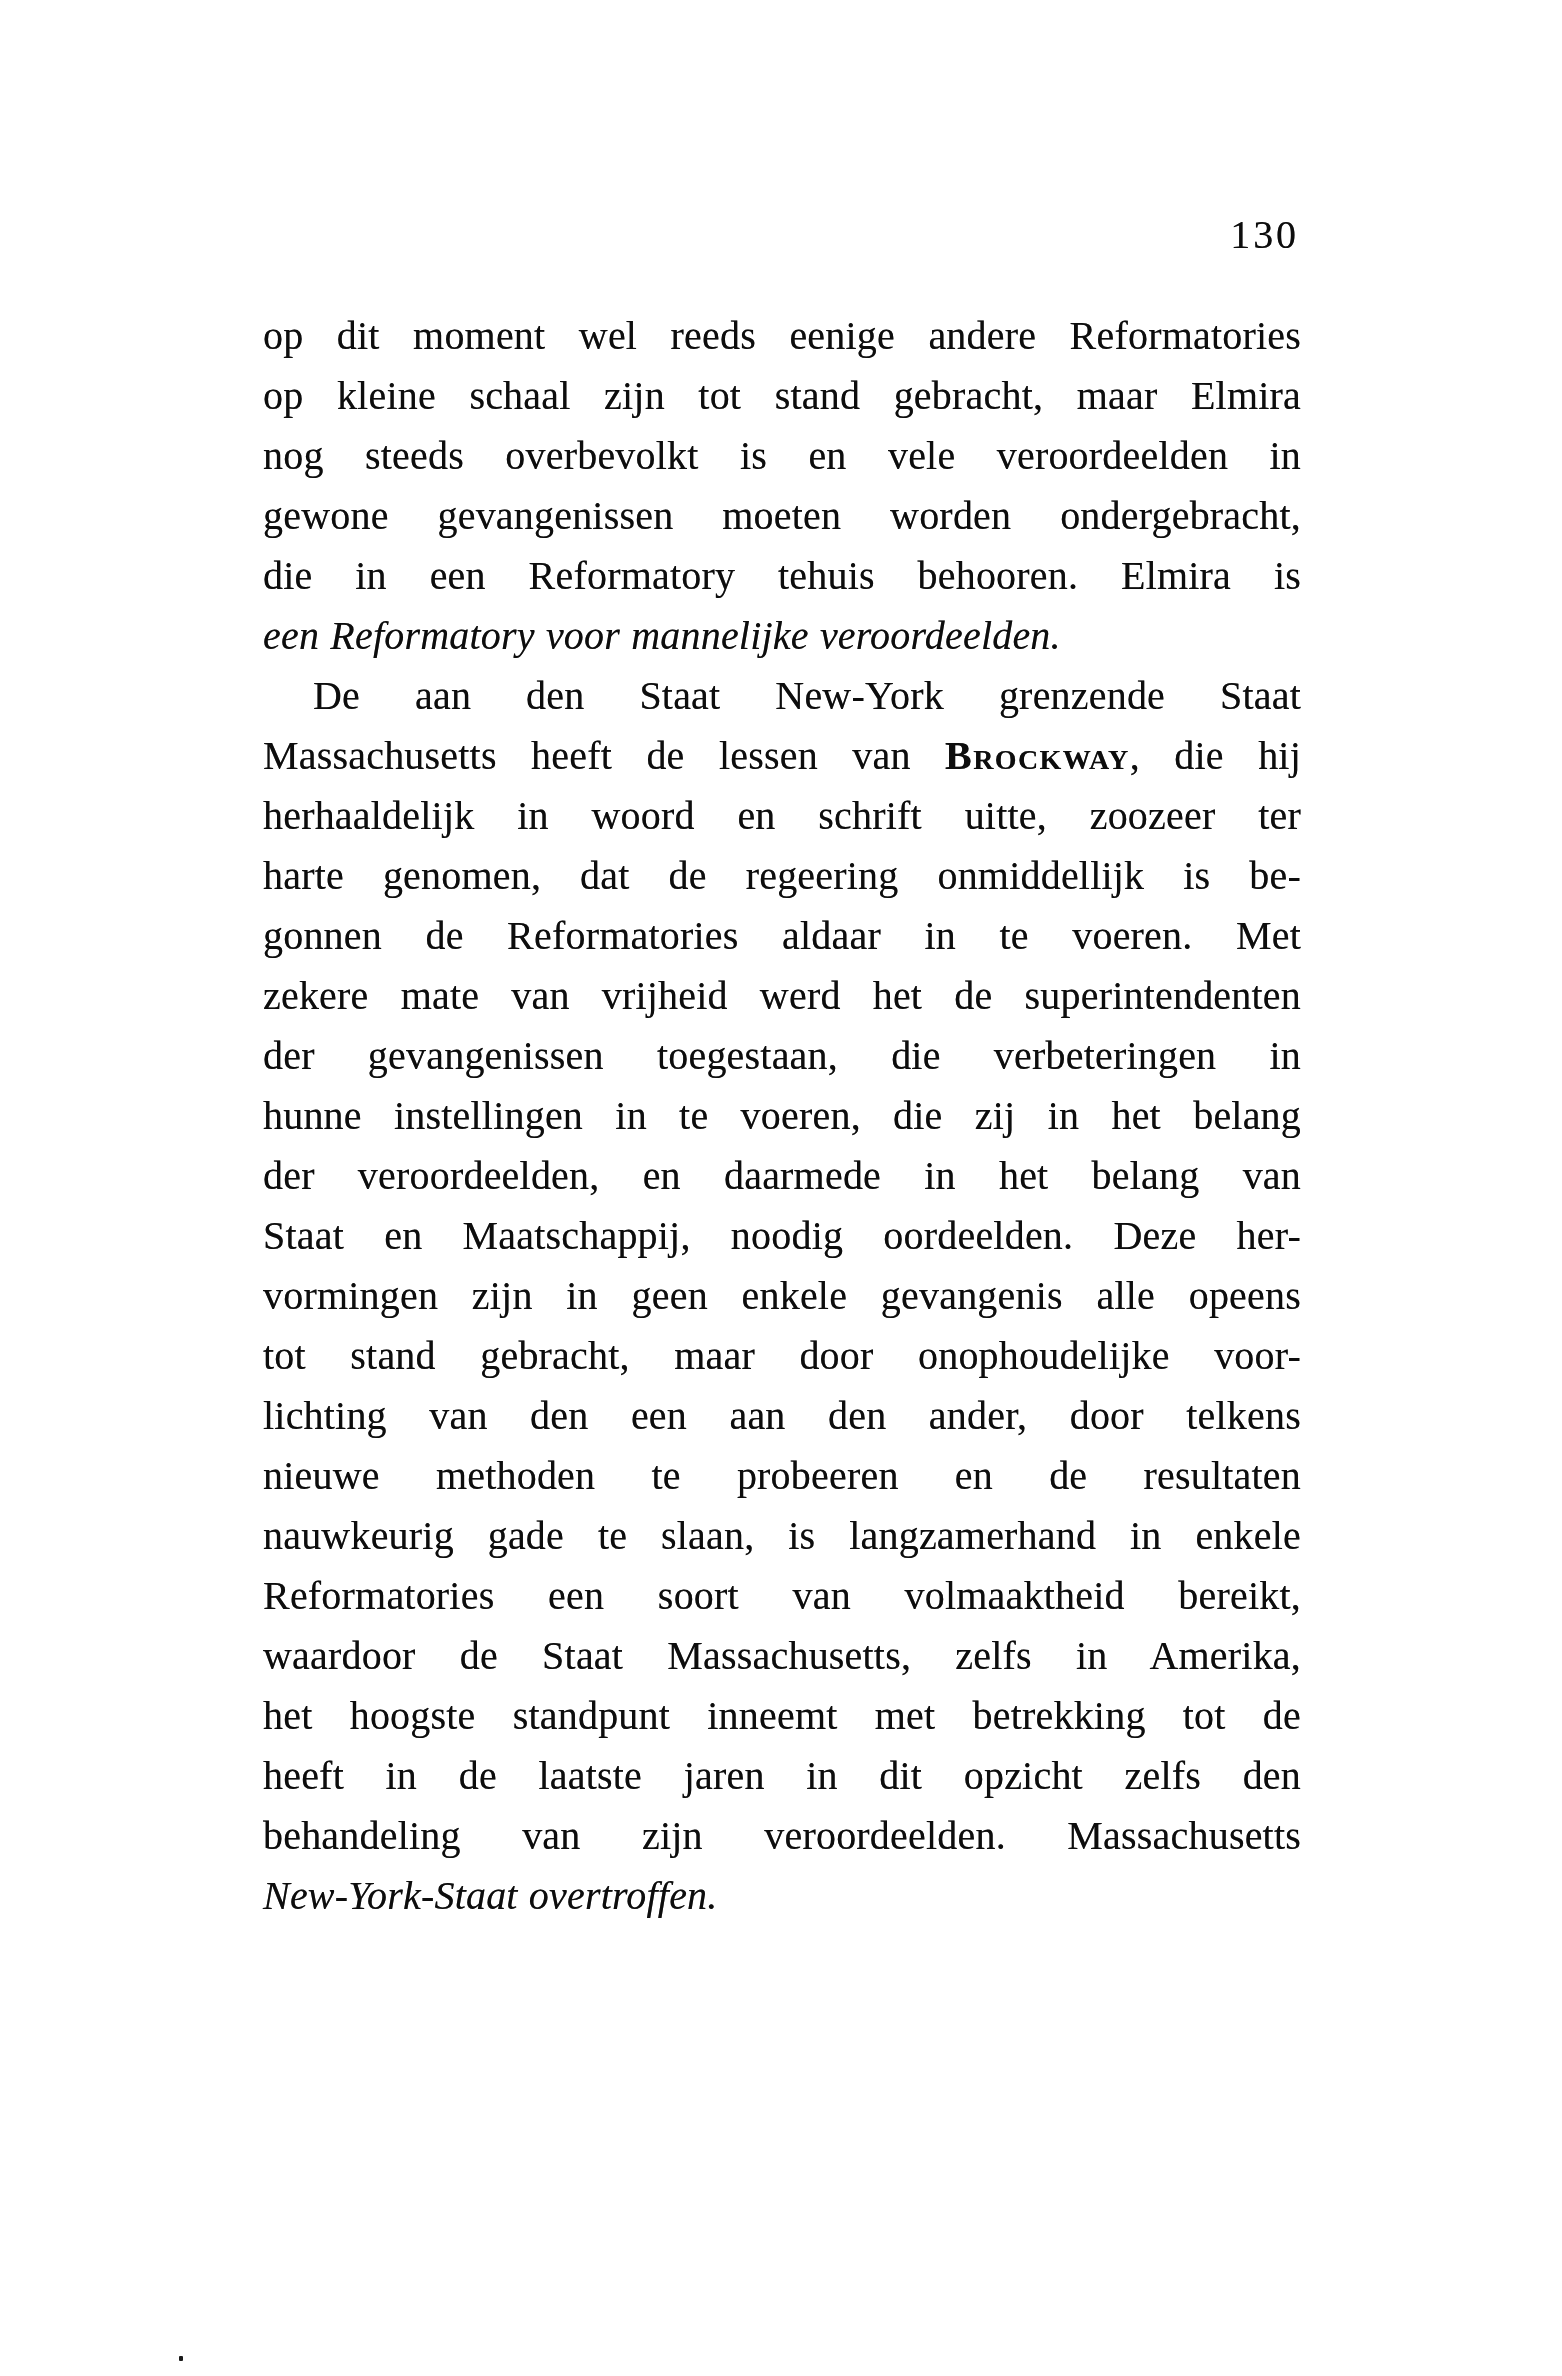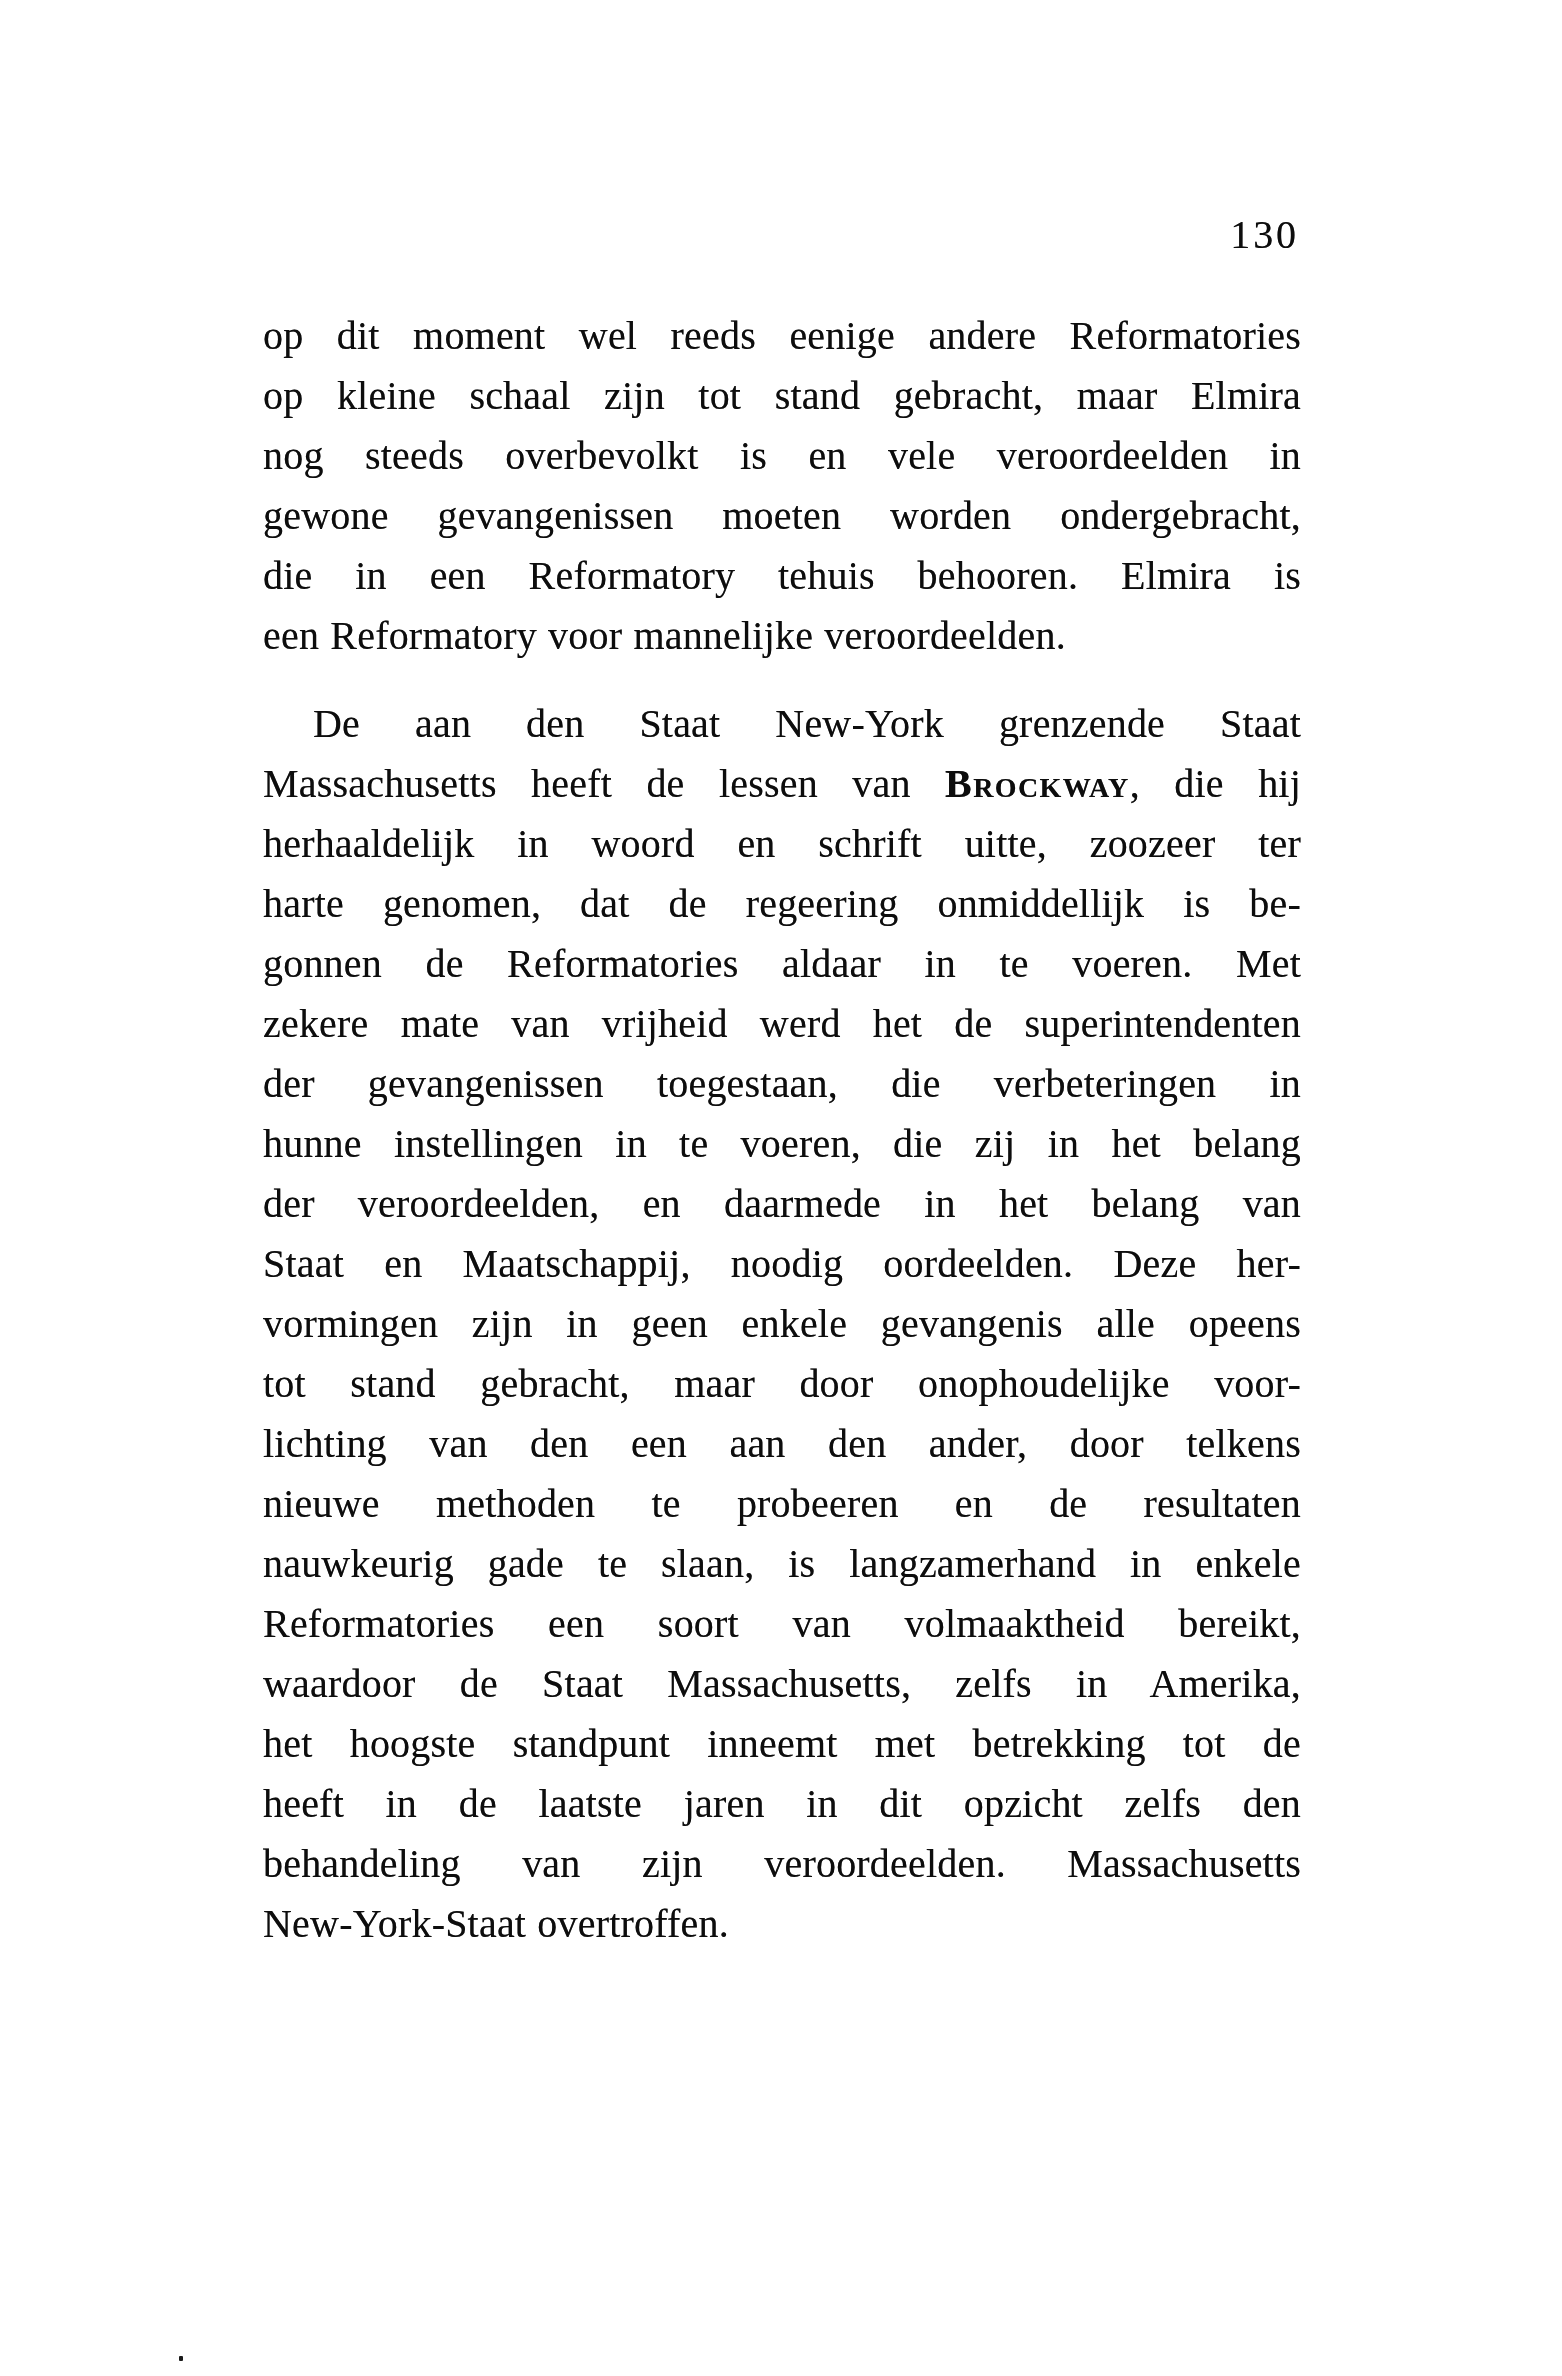--- a/index.html
+++ b/index.html
@@ -42,24 +42,24 @@
     text-shadow: 0 0 0.6px rgba(0,0,0,0.55);
   }
   .line {
     height: 60px;
     text-align: justify;
     text-align-last: justify;
   }
   .line.noj {
     text-align: center;
     text-align-last: left;
+    font-style: italic;
   }
   .line.indent {
     padding-left: 50px;
-    margin-top: 28px;
   }
   .sc {
     font-variant: small-caps;
     letter-spacing: 1.4px;
     font-weight: bold;
   }
   .speck {
     position: absolute;
     left: 179px;
     top: 2356px;

